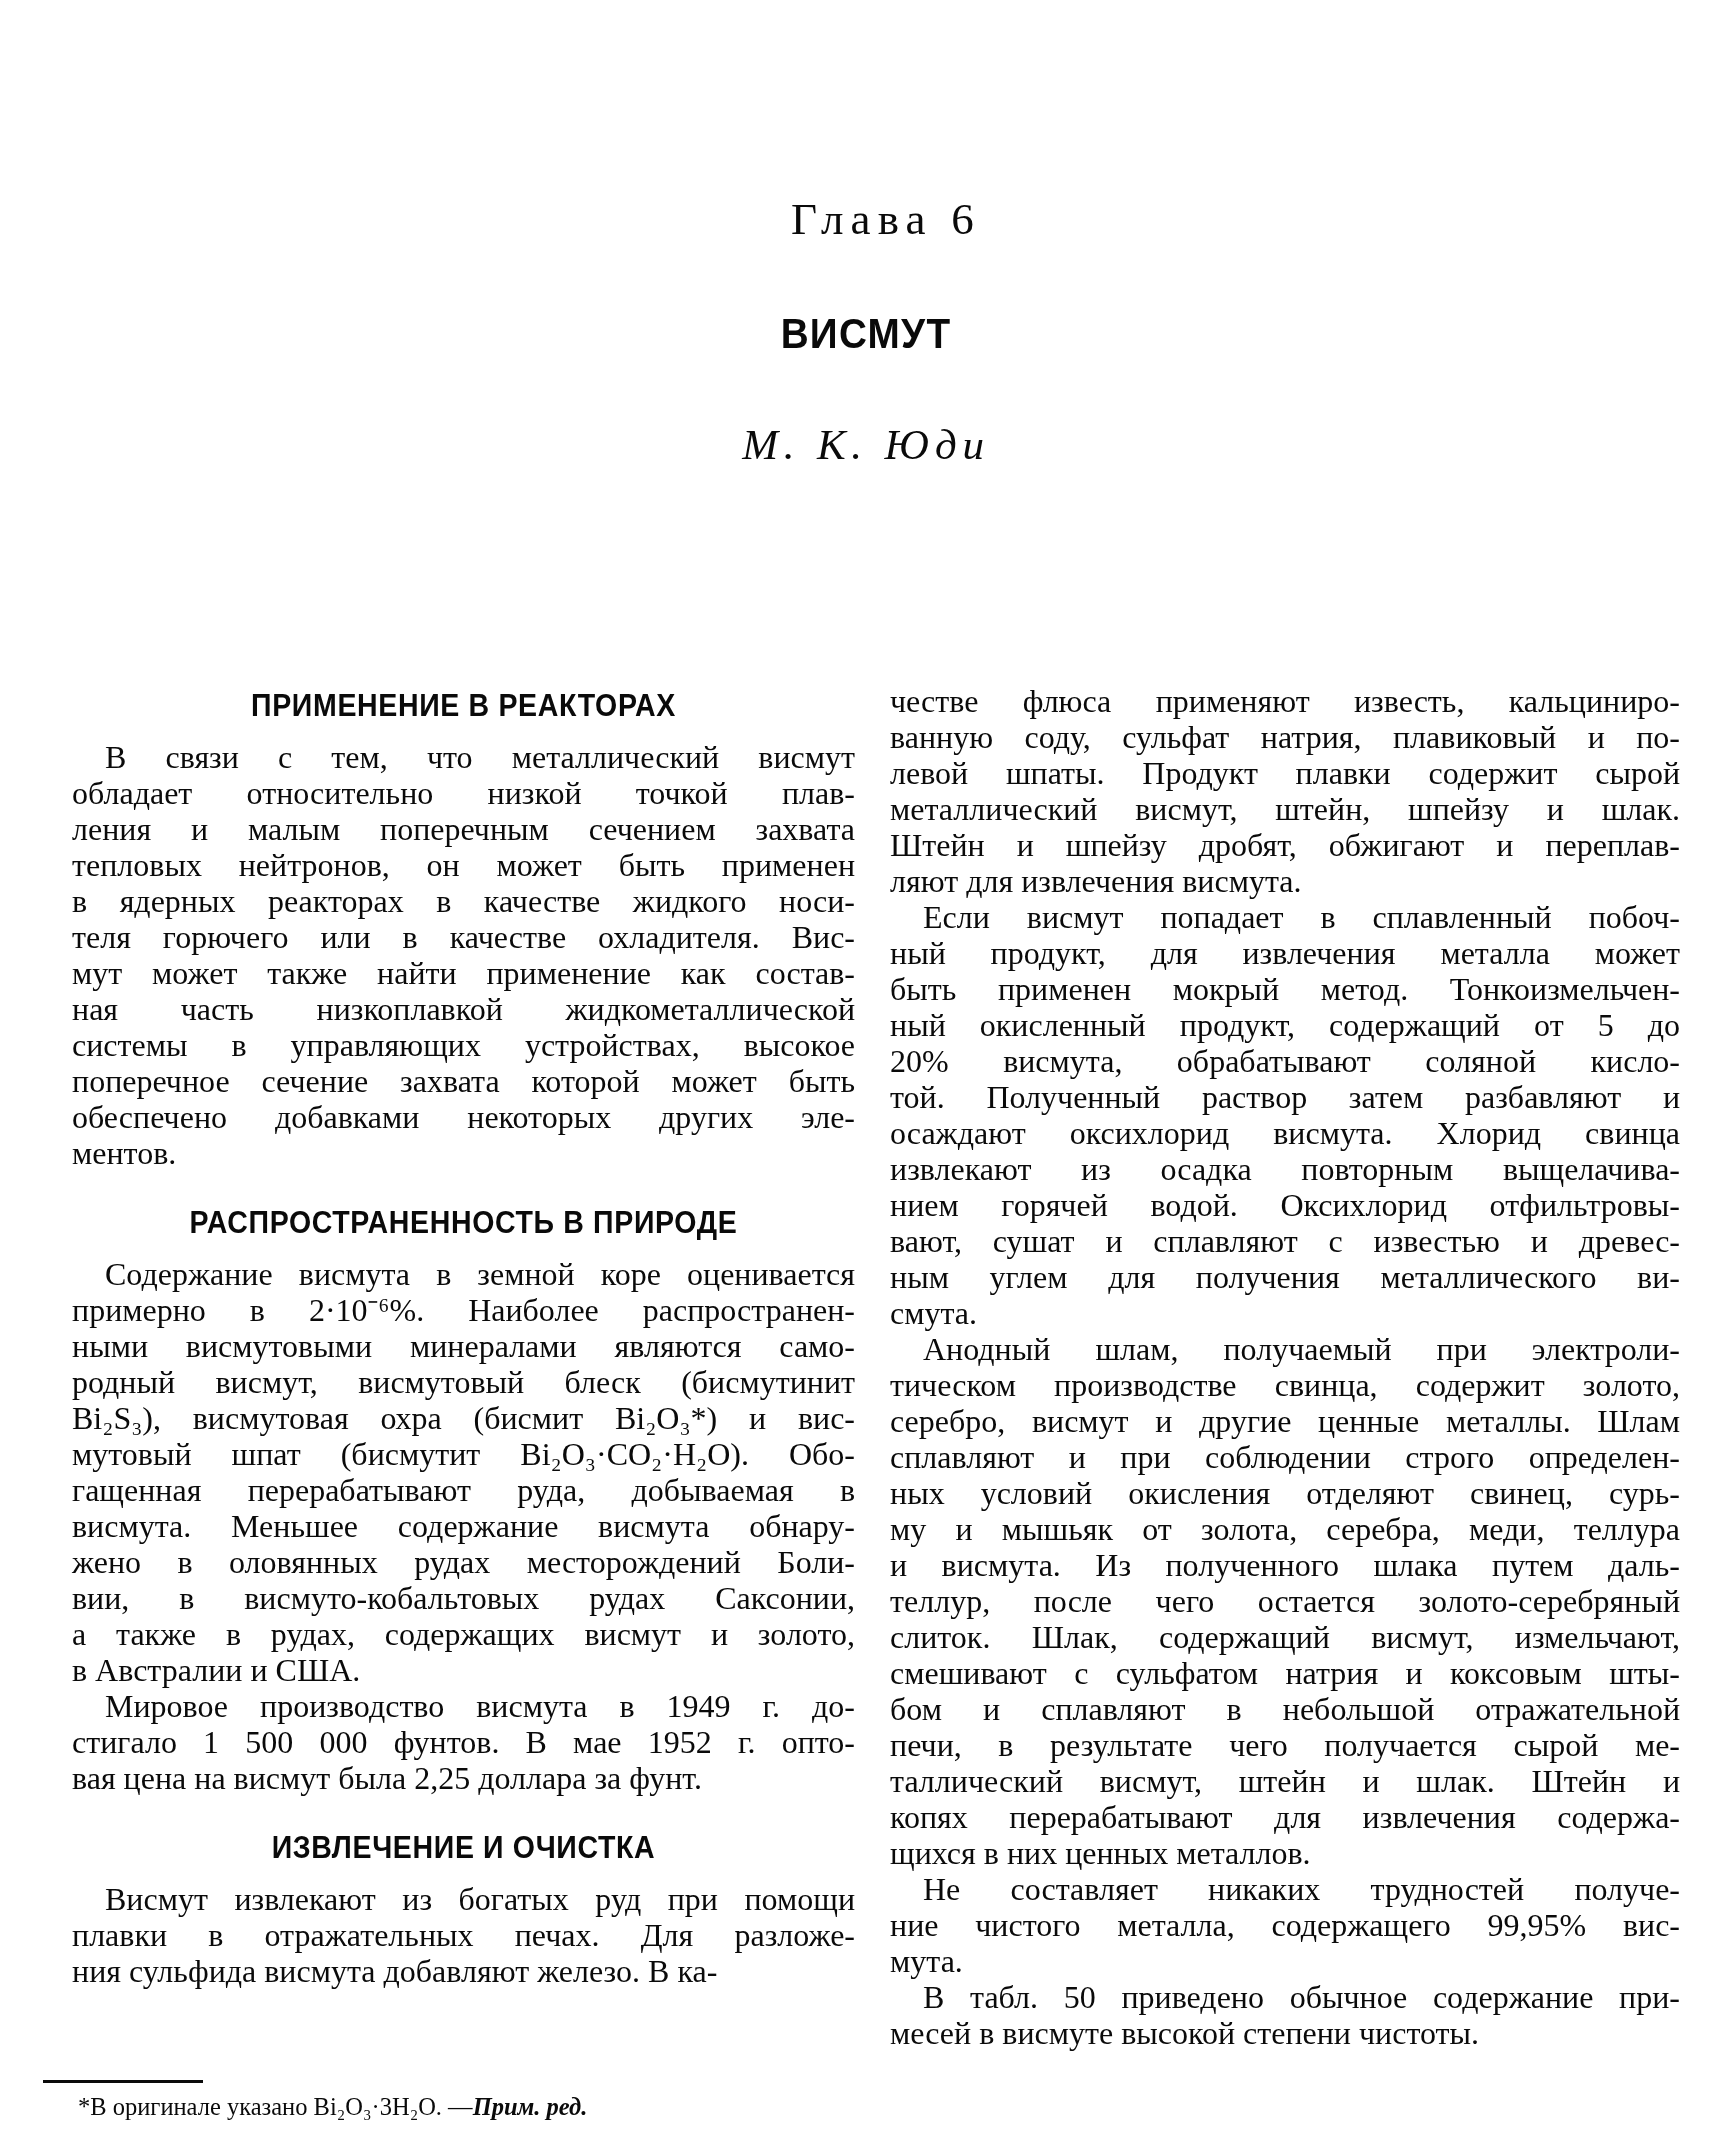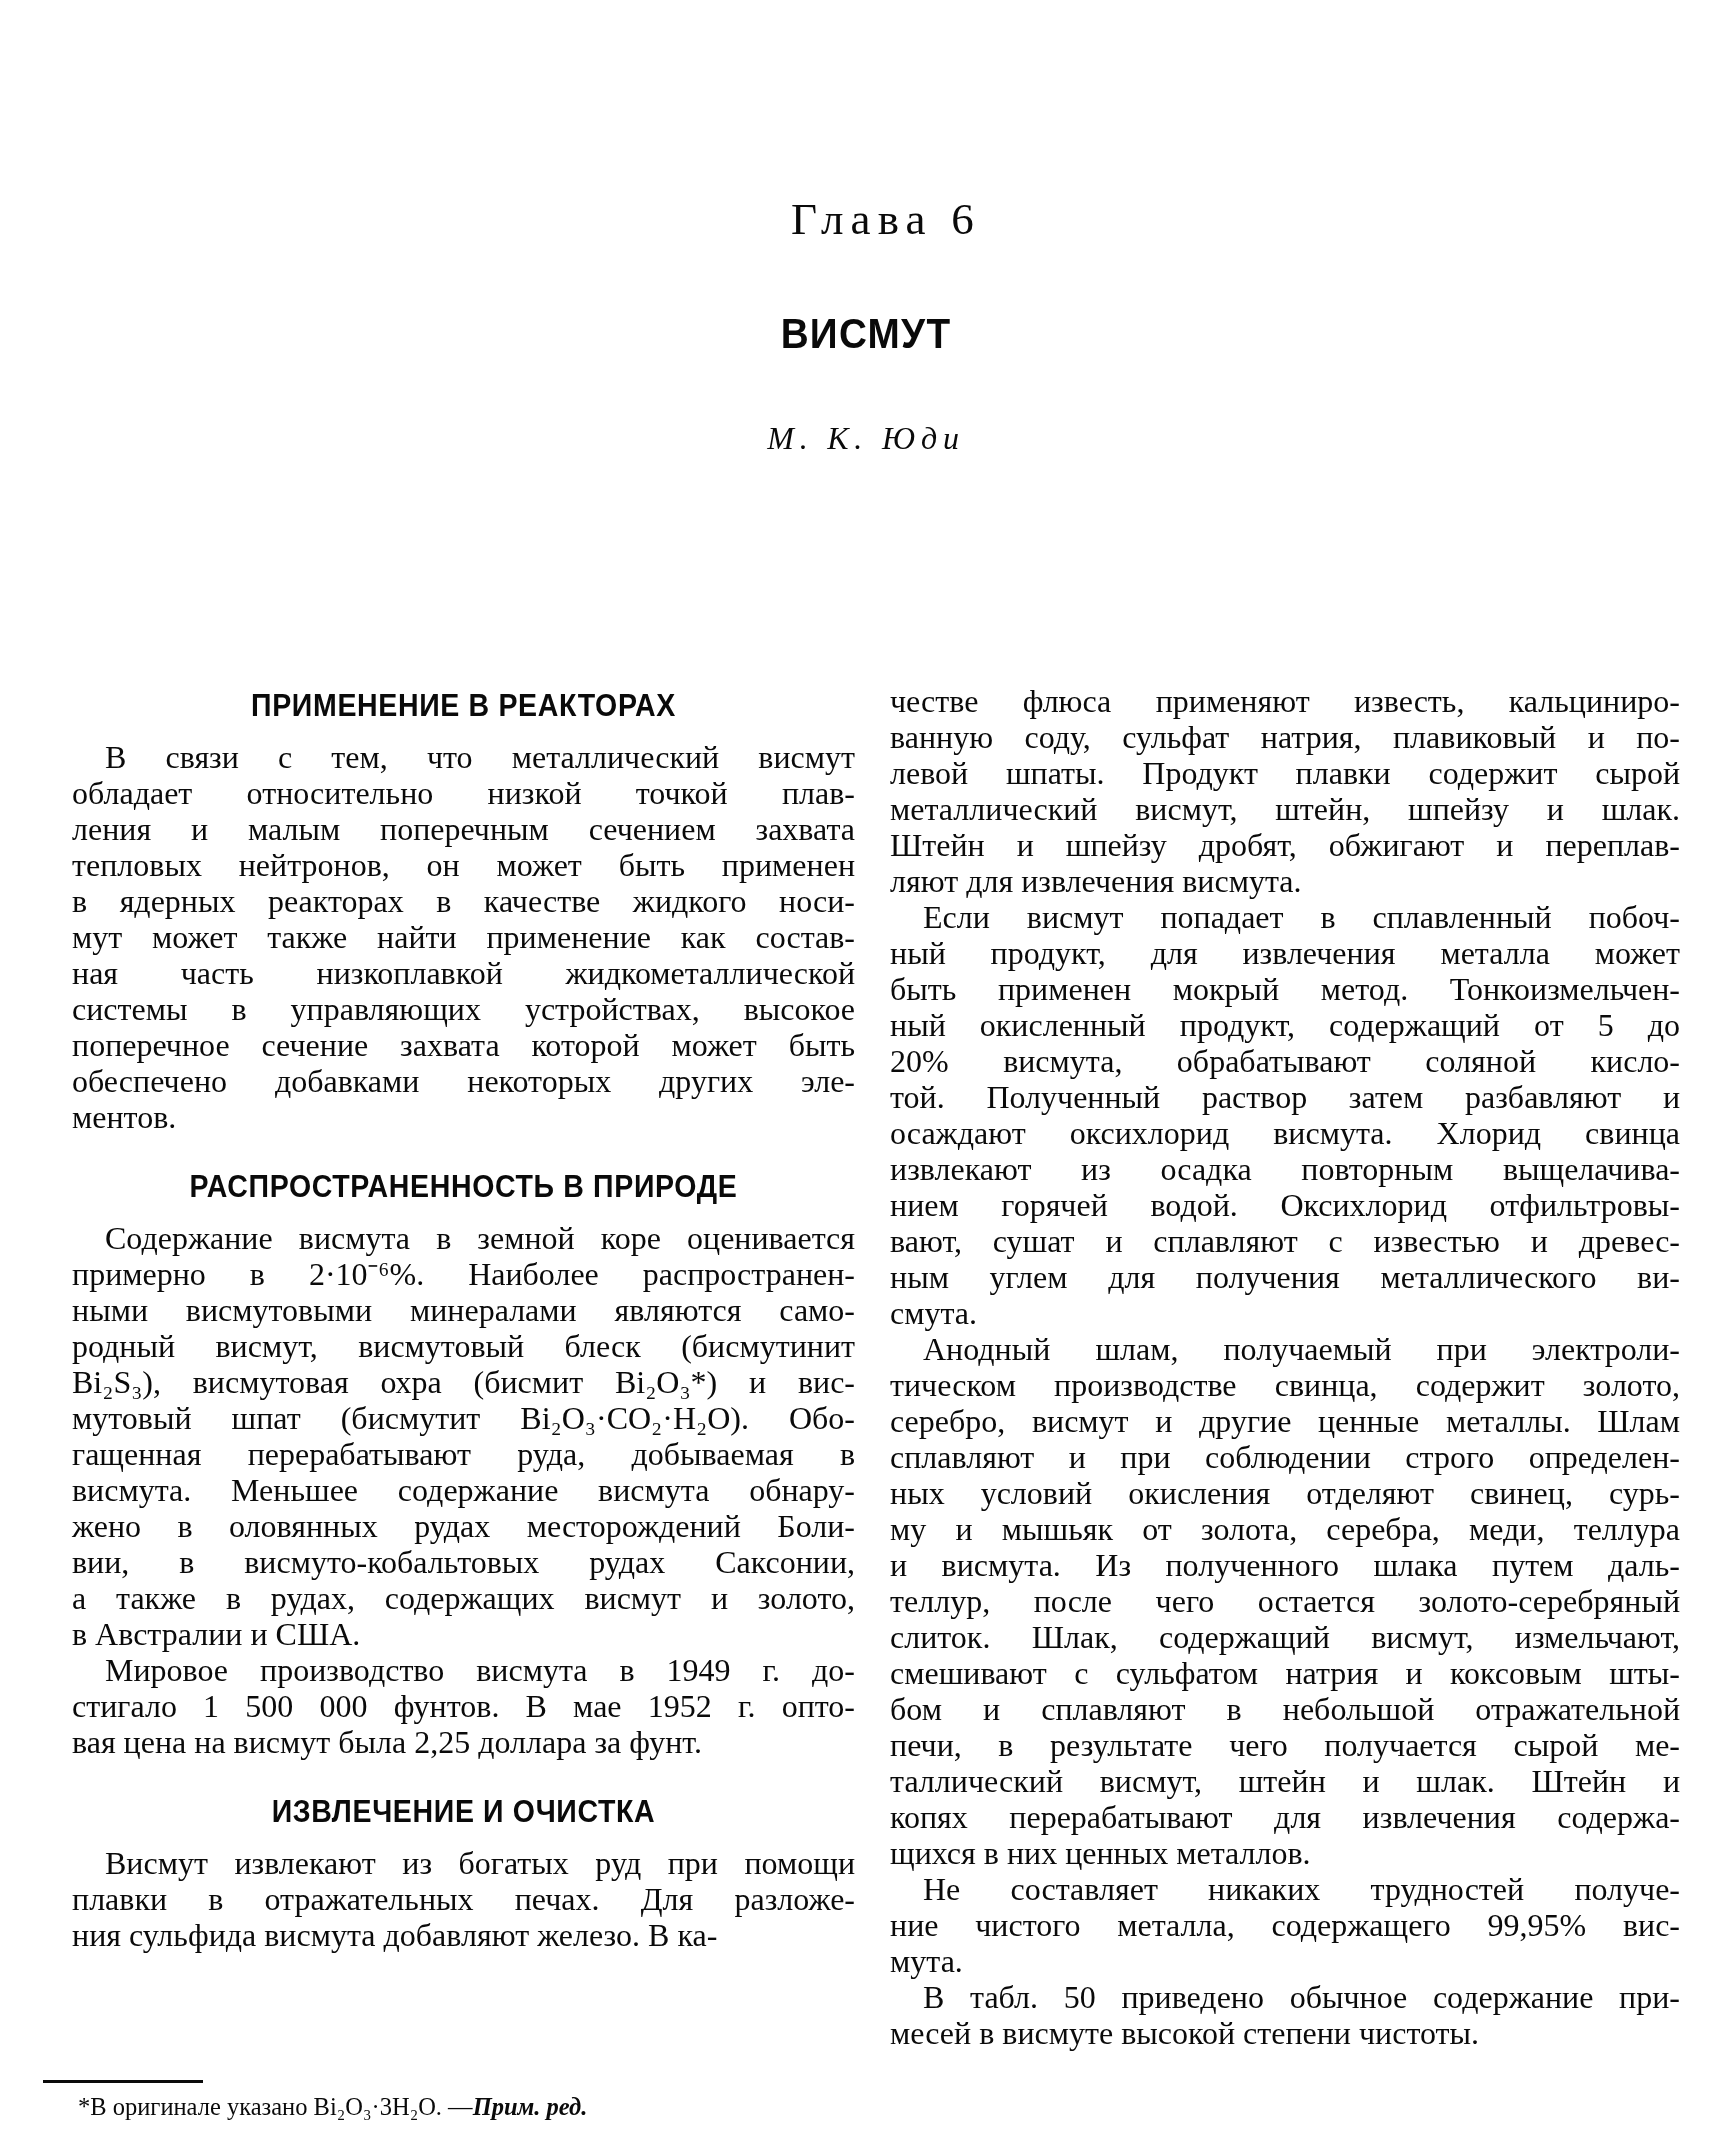--- a/index.html
+++ b/index.html
@@ -12,21 +12,21 @@
     #chapter-label {
       top: 193px; font-size: 45px; letter-spacing: 7.2px;
       font-family: "Liberation Serif", serif;
       padding-left: 20px;
     }
     #chapter-title {
       top: 309px; font-size: 43px; font-weight: bold; letter-spacing: 1.4px;
       font-family: "Liberation Sans", sans-serif; transform: scaleX(0.9);
     }
     #chapter-author {
-      top: 420px; font-size: 32px; font-style: italic; letter-spacing: 5.8px;
+      top: 420px; font-size: 43px; font-style: italic; letter-spacing: 5.8px;
       font-family: "Liberation Serif", serif;
     }
     .column {
       position: absolute; top: 683px; width: 783px;
       font-size: 32px; line-height: 36px;
       font-family: "Liberation Serif", serif;
       text-align: justify;
     }
     #col-left { left: 72px; }
     #col-right { left: 890px; width: 790px; }
@@ -63,20 +63,21 @@
 <div class="column" id="col-left">
     <div>
       <h2 class="section-heading">ПРИМЕНЕНИЕ В РЕАКТОРАХ</h2>
       <div class="gap-after-heading"></div>
       <div>
         <span class="line  indent">В связи с тем, что металлический висмут</span>
         <span class="line ">обладает относительно низкой точкой плав-</span>
         <span class="line ">ления и малым поперечным сечением захвата</span>
         <span class="line ">тепловых нейтронов, он может быть применен</span>
         <span class="line ">в ядерных реакторах в качестве жидкого носи-</span>
+        <span class="line ">теля горючего или в качестве охладителя. Вис-</span>
         <span class="line ">мут может также найти применение как состав-</span>
         <span class="line ">ная часть низкоплавкой жидкометаллической</span>
         <span class="line ">системы в управляющих устройствах, высокое</span>
         <span class="line ">поперечное сечение захвата которой может быть</span>
         <span class="line ">обеспечено добавками некоторых других эле-</span>
         <span class="line  last">ментов.</span>
       </div>
     </div>
     <div>
       <div class="gap-before-heading"></div>

